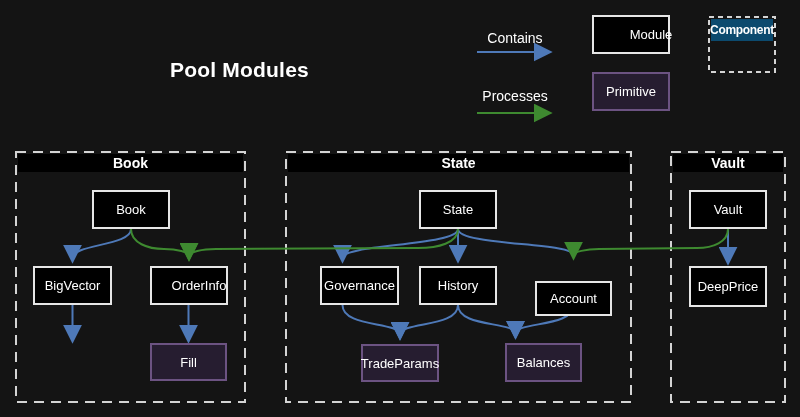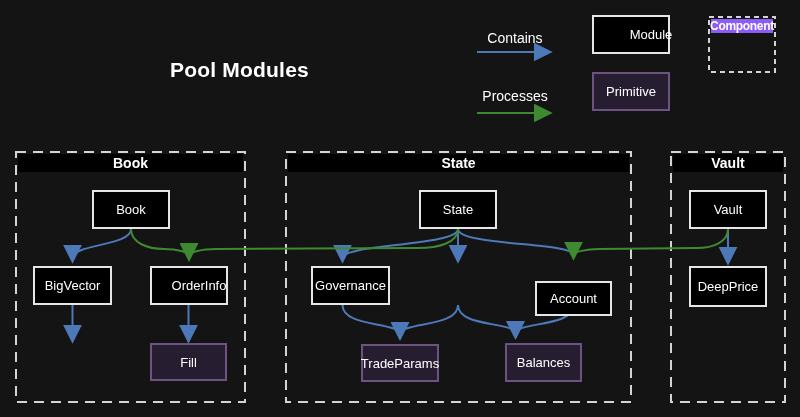--- a/index.html
+++ b/index.html
@@ -32,21 +32,21 @@
   .node.primitive{
     background:var(--c-prim-fill,#261d30);
     border-color:var(--c-prim-border,#6c5382);
   }
   .container-bar{
     position:absolute;height:18px;background:#000;
     display:flex;align-items:center;justify-content:center;
     font-size:14px;font-weight:bold;white-space:nowrap;
   }
   .component-label{
-    position:absolute;left:711px;top:19px;width:62px;height:14px;background:#8b5cf6;
+    position:absolute;left:711px;top:19px;width:62px;height:22px;background:#0c4a6e;
     display:flex;align-items:center;justify-content:center;
     font-size:12px;font-weight:bold;letter-spacing:-.3px;white-space:nowrap;
   }
 </style>
 </head>
 <body>
 
 <div id="canvas">
 
   <svg id="edges" viewBox="0 0 800 417" xmlns="http://www.w3.org/2000/svg">
@@ -109,22 +109,25 @@
   <div class="node" style="left:150px;top:266px;width:78px;height:39px;padding-left:20px;">
     <span>OrderInfo</span>
   </div>
   <div class="node primitive" style="left:150px;top:343px;width:77px;height:38px;">
     <span>Fill</span>
   </div>
 
   <div class="node" style="left:419px;top:190px;width:78px;height:39px;">
     <span>State</span>
   </div>
-  <div class="node" style="left:311px;top:266px;width:79px;height:39px;">
+  <div class="node" style="left:320px;top:266px;width:79px;height:39px;">
     <span>Governance</span>
+  </div>
+  <div class="node" style="left:419px;top:266px;width:78px;height:39px;">
+    <span>History</span>
   </div>
   <div class="node" style="left:535px;top:266px;width:77px;height:35px;margin-top:15px;">
     <span>Account</span>
   </div>
   <div class="node primitive" style="left:361px;top:344px;width:78px;height:38px;">
     <span>TradeParams</span>
   </div>
   <div class="node primitive" style="left:477px;top:343px;width:77px;height:39px;margin-left:28px;">
     <span>Balances</span>
   </div>

